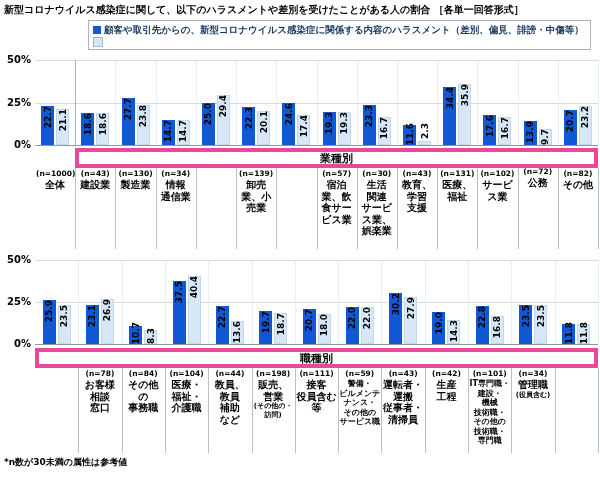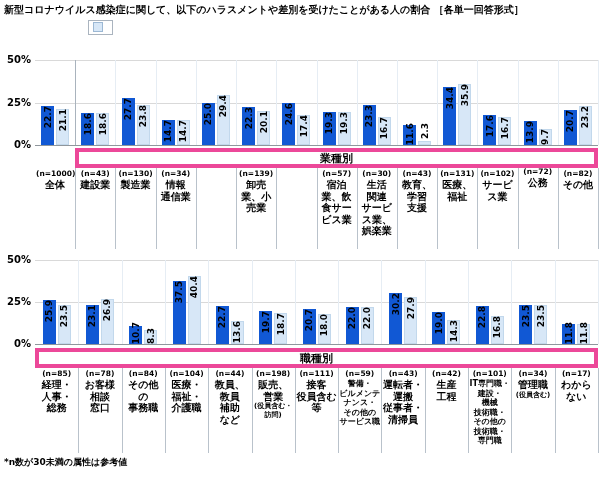--- a/index.html
+++ b/index.html
@@ -26,20 +26,24 @@
   .cat.small .nm{font-size:8px;line-height:9.5px}
   .cat .sub{font-size:7px;line-height:8.5px;white-space:pre-line}
   .footnote{left:4px;top:456px;font-size:9px;white-space:nowrap}
 </style>
 </head>
 <body>
 
 <div class="abs title">新型コロナウイルス感染症に関して、以下のハラスメントや差別を受けたことがある人の割合 ［各単一回答形式］</div>
 
 <div class="abs legend">
+  <div class="legend-row">
+    <span class="swatch" id="sw0" style="background: rgb(17, 88, 212);"></span>
+    <span>顧客や取引先からの、新型コロナウイルス感染症に関係する内容のハラスメント（差別、偏見、誹謗・中傷等）</span>
+  </div>
   <div class="legend-row">
     <span class="swatch" id="sw1" style="background: rgb(215, 231, 247); border: 1px solid rgb(156, 184, 212);"></span>
   </div>
 </div>
 
 <div class="abs" id="chartA" style="left:0;top:0;width:600px;height:477px">
     <div class="ytick" style="left: 1px; top: 53px; position: absolute;">50%</div>
     <div class="ytick" style="left: 1px; top: 95.5px; position: absolute;">25%</div>
     <div class="ytick" style="left: 1px; top: 138px; position: absolute;">0%</div>
     <div class="hline" style="left: 35px; top: 60px; width: 563px; position: absolute;"></div>
@@ -272,26 +276,20 @@
     <div class="vsep dark2" style="left: 208.231px; top: 368px; height: 85px; background: rgb(185, 194, 203); position: absolute;"></div>
     <div class="vsep dark2" style="left: 251.538px; top: 368px; height: 85px; background: rgb(185, 194, 203); position: absolute;"></div>
     <div class="vsep dark2" style="left: 294.846px; top: 368px; height: 85px; background: rgb(185, 194, 203); position: absolute;"></div>
     <div class="vsep dark2" style="left: 338.154px; top: 368px; height: 85px; background: rgb(185, 194, 203); position: absolute;"></div>
     <div class="vsep dark2" style="left: 381.462px; top: 368px; height: 85px; background: rgb(185, 194, 203); position: absolute;"></div>
     <div class="vsep dark2" style="left: 424.769px; top: 368px; height: 85px; background: rgb(185, 194, 203); position: absolute;"></div>
     <div class="vsep dark2" style="left: 468.077px; top: 368px; height: 85px; background: rgb(185, 194, 203); position: absolute;"></div>
     <div class="vsep dark2" style="left: 511.385px; top: 368px; height: 85px; background: rgb(185, 194, 203); position: absolute;"></div>
     <div class="vsep dark2" style="left: 554.692px; top: 368px; height: 85px; background: rgb(185, 194, 203); position: absolute;"></div>
     <div class="vsep dark2" style="left: 598px; top: 368px; height: 85px; background: rgb(185, 194, 203); position: absolute;"></div>
-    <div class="cat" style="left: 36px; top: 369px; width: 41.3077px; position: absolute;">
-      <div class="n">(n=85)</div>
-      <div class="nm">経理・
-人事・
-総務</div>
-    </div>
     <div class="cat" style="left: 79.3077px; top: 369px; width: 41.3077px; position: absolute;">
       <div class="n">(n=78)</div>
       <div class="nm">お客様
 相談
 窓口</div>
     </div>
     <div class="cat" style="left: 122.615px; top: 369px; width: 41.3077px; position: absolute;">
       <div class="n">(n=84)</div>
       <div class="nm">その他
 の
@@ -307,21 +305,21 @@
       <div class="n">(n=44)</div>
       <div class="nm">教員、
 教員
 補助
 など</div>
     </div>
     <div class="cat" style="left: 252.538px; top: 369px; width: 41.3077px; position: absolute;">
       <div class="n">(n=198)</div>
       <div class="nm">販売、
 営業</div>
-      <div class="sub">(役員含む・
+      <div class="sub">(その他の・
 訪問)</div>
     </div>
     <div class="cat" style="left: 295.846px; top: 369px; width: 41.3077px; position: absolute;">
       <div class="n">(n=111)</div>
       <div class="nm">接客
 役員含む
 等</div>
     </div>
     <div class="cat small" style="left: 339.154px; top: 369px; width: 41.3077px; position: absolute;">
       <div class="n">(n=59)</div>
@@ -351,20 +349,15 @@
 技術職・
 その他の
 技術職・
 専門職</div>
     </div>
     <div class="cat" style="left: 512.385px; top: 369px; width: 41.3077px; position: absolute;">
       <div class="n">(n=34)</div>
       <div class="nm">管理職</div>
       <div class="sub">(役員含む)</div>
     </div>
-    <div class="cat" style="left: 555.692px; top: 369px; width: 41.3077px; position: absolute;">
-      <div class="n">(n=17)</div>
-      <div class="nm">わから
-ない</div>
-    </div>
   </div>
 
 <div class="abs footnote">*n数が30未満の属性は参考値</div>
 
 </body></html>

